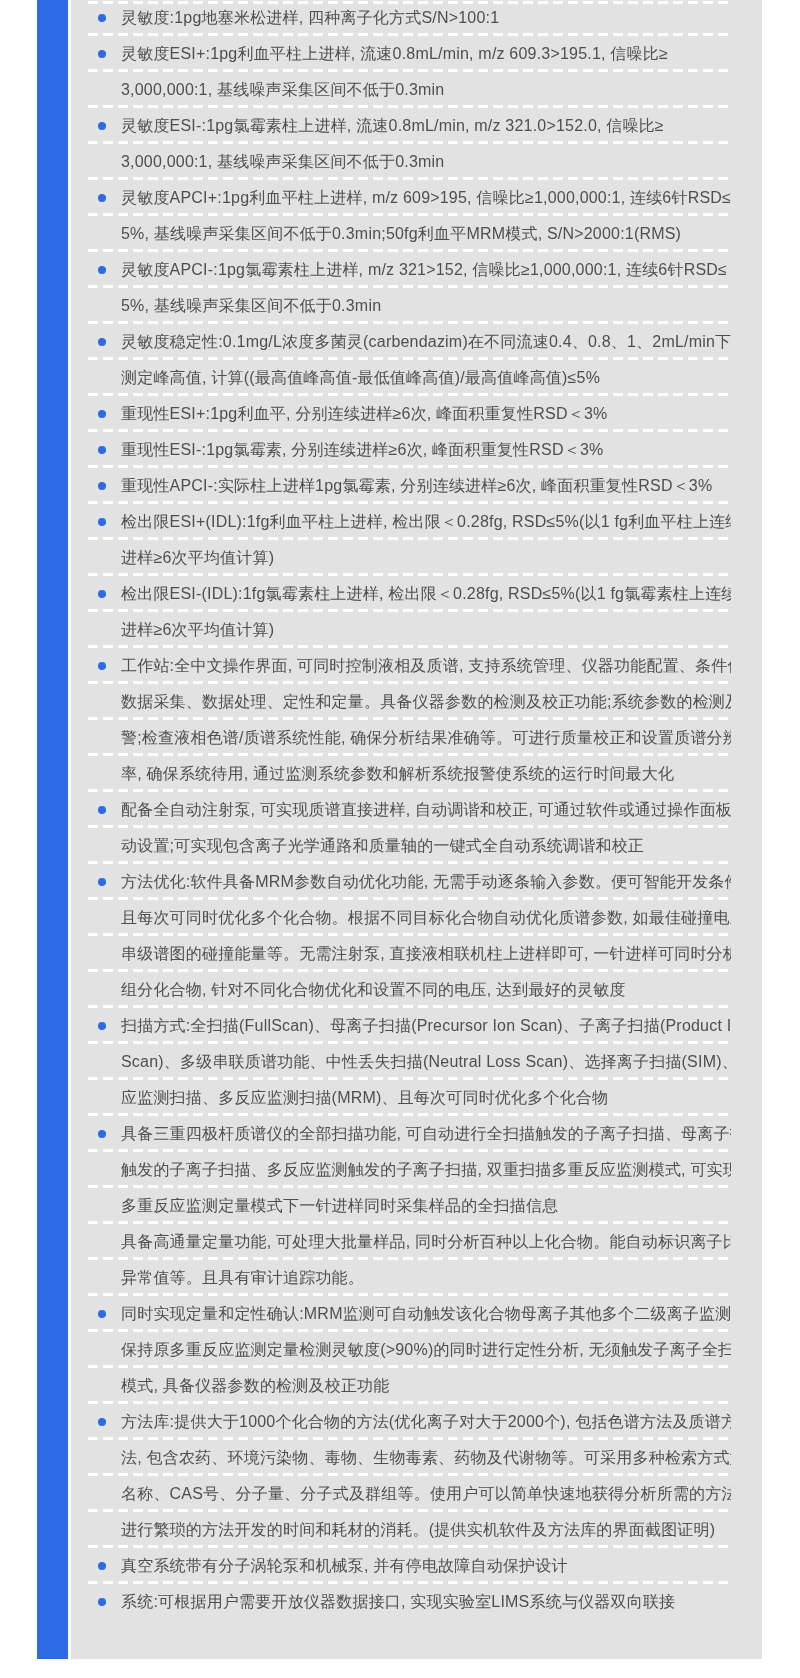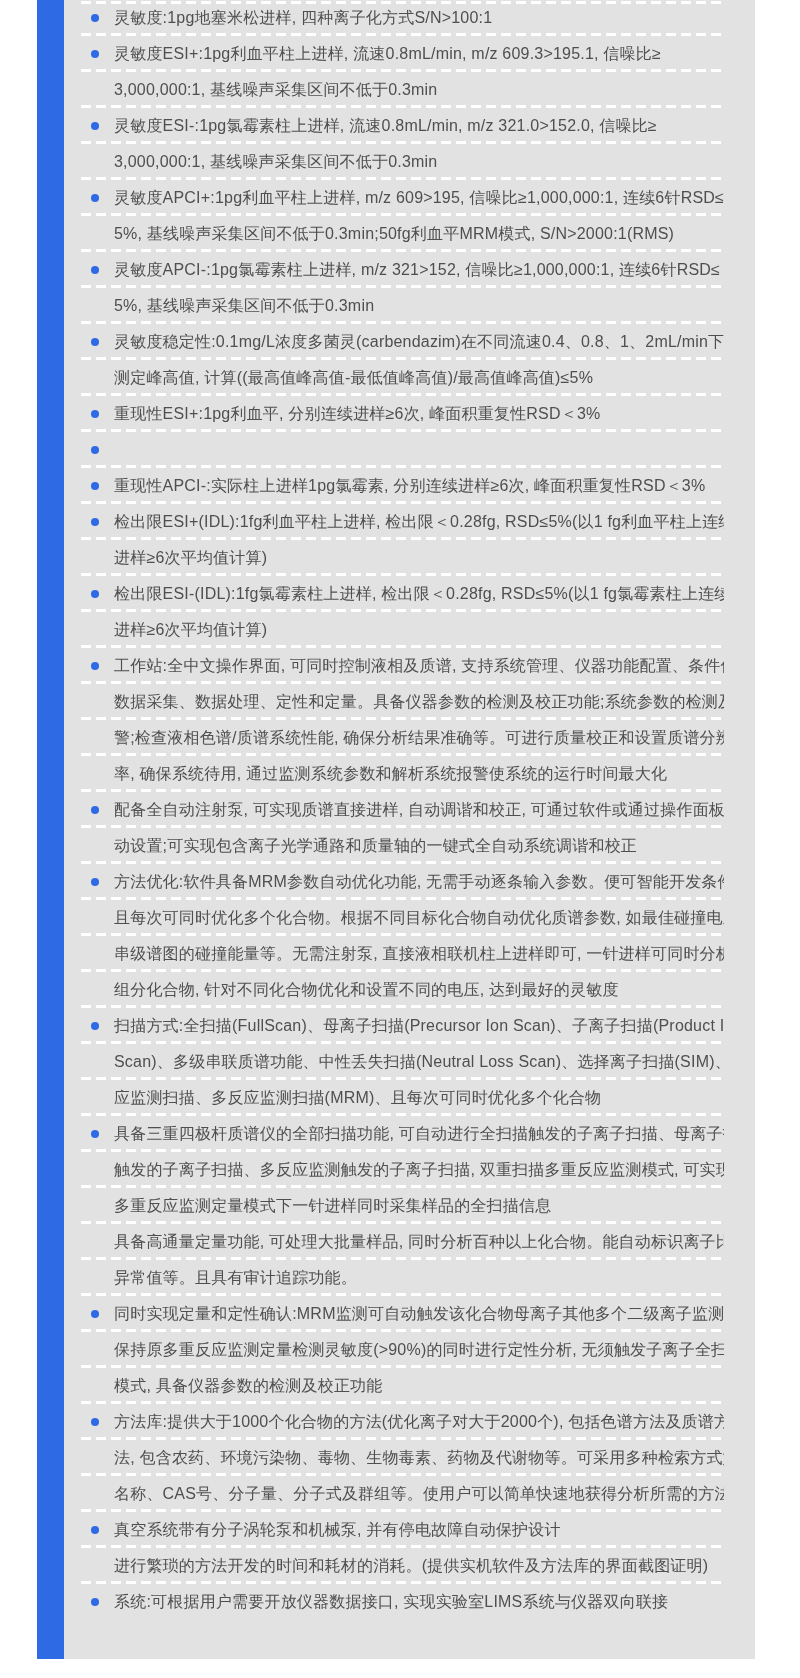--- a/index.html
+++ b/index.html
@@ -19,21 +19,21 @@
     overflow:hidden;
   }
   .accent-bar{
     position:absolute;
     left:37px; top:0;
     width:31px; height:1659px;
     background:var(--accent-bar);
   }
   .panel{
     position:absolute;
-    left:64px; top:0;
+    left:71px; top:0;
     width:691px; height:1659px;
     background:var(--panel-bg);
   }
   .list{
     position:relative;
     margin-left:17px;
     width:643px;
   }
   
   .list::before{
@@ -137,20 +137,21 @@
     <span class="txt">测定峰高值, 计算((最高值峰高值-最低值峰高值)/最高值峰高值)≤5%</span>
   </div>
 
   <div class="row">
     <span class="bullet"></span>
     <span class="txt">重现性ESI+:1pg利血平, 分别连续进样≥6次, 峰面积重复性RSD＜3%</span>
   </div>
 
   <div class="row">
     <span class="bullet"></span>
+    <span class="txt">重现性ESI-:1pg氯霉素, 分别连续进样≥6次, 峰面积重复性RSD＜3%</span>
   </div>
 
 
   <div class="row">
     <span class="bullet"></span>
     <span class="txt">重现性APCI-:实际柱上进样1pg氯霉素, 分别连续进样≥6次, 峰面积重复性RSD＜3%</span>
   </div>
 
   <div class="row">
     <span class="bullet"></span>
@@ -285,28 +286,28 @@
   <div class="row no-bullet">
     <span class="bullet"></span>
     <span class="txt">法, 包含农药、环境污染物、毒物、生物毒素、药物及代谢物等。可采用多种检索方式如中英文</span>
   </div>
 
   <div class="row no-bullet">
     <span class="bullet"></span>
     <span class="txt">名称、CAS号、分子量、分子式及群组等。使用户可以简单快速地获得分析所需的方法, 省去</span>
   </div>
 
+  <div class="row no-bullet">
+    <span class="bullet"></span>
+    <span class="txt">进行繁琐的方法开发的时间和耗材的消耗。(提供实机软件及方法库的界面截图证明)</span>
+  </div>
+
   <div class="row">
     <span class="bullet"></span>
     <span class="txt">真空系统带有分子涡轮泵和机械泵, 并有停电故障自动保护设计</span>
-  </div>
-
-  <div class="row no-bullet">
-    <span class="bullet"></span>
-    <span class="txt">进行繁琐的方法开发的时间和耗材的消耗。(提供实机软件及方法库的界面截图证明)</span>
   </div>
 
   <div class="row">
     <span class="bullet"></span>
     <span class="txt">系统:可根据用户需要开放仪器数据接口, 实现实验室LIMS系统与仪器双向联接</span>
   </div>
 </div>
 </div>
 
 </body></html>

